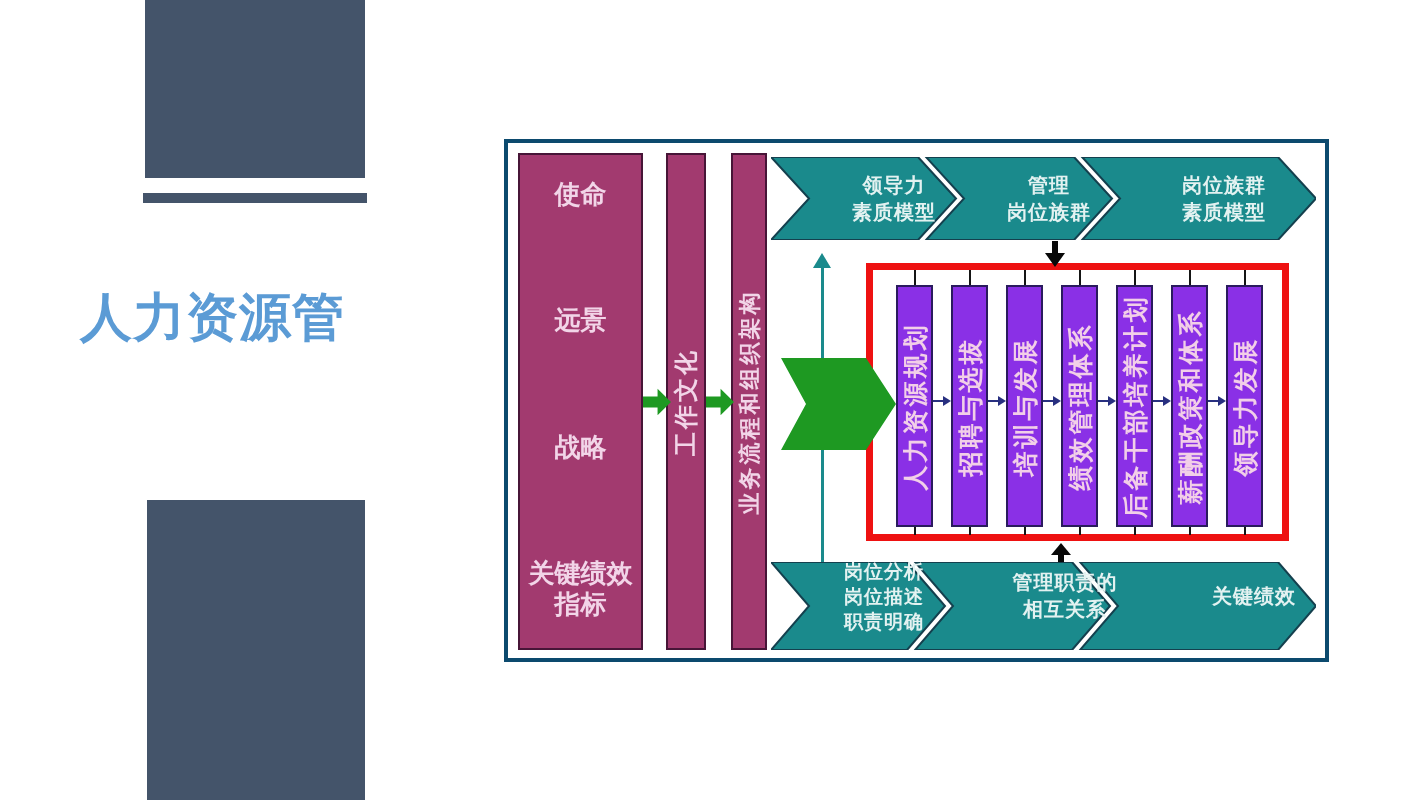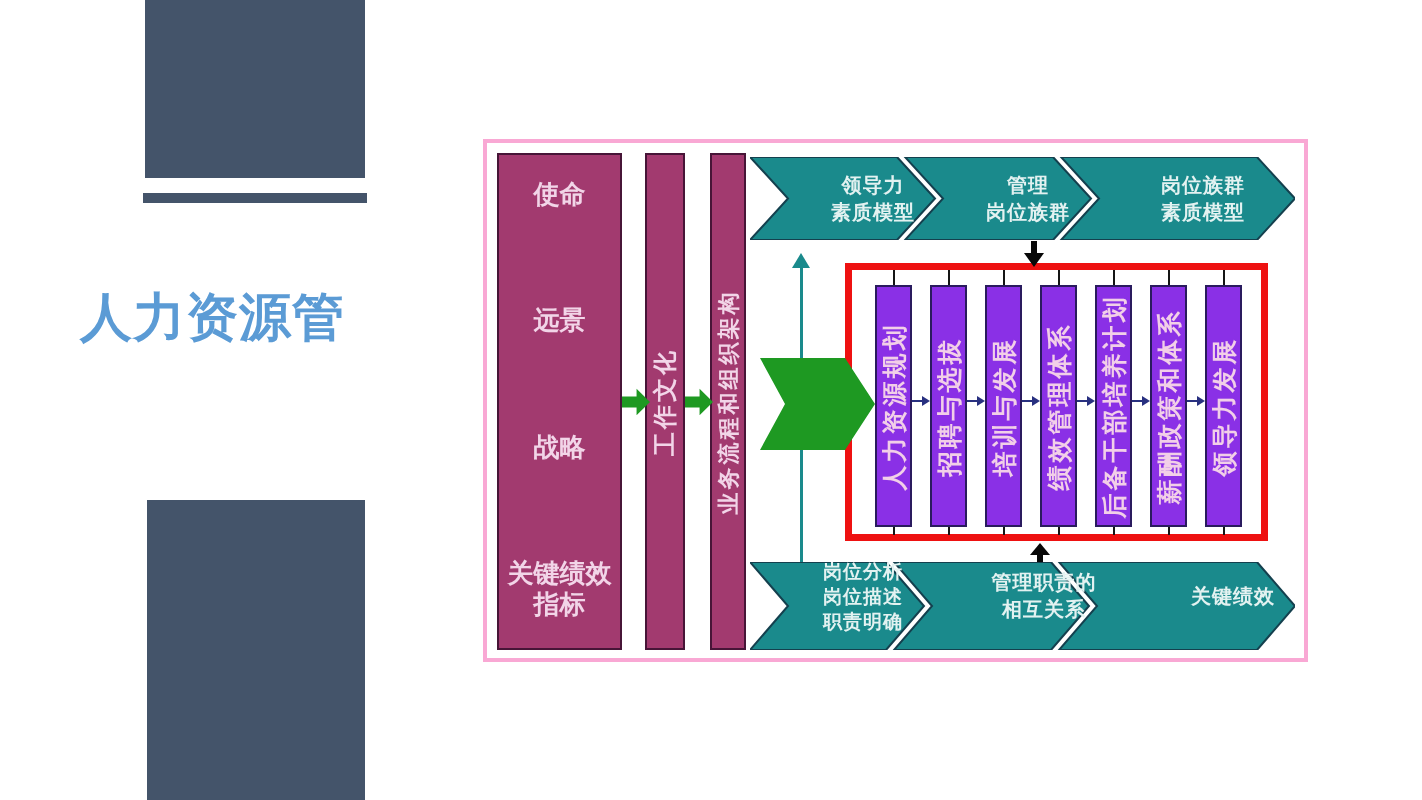--- a/index.html
+++ b/index.html
@@ -16,22 +16,22 @@
   .deco-rect-bottom { left:147px; top:500px; width:218px; height:300px; background:#44546A; }
 
   .slide-title {
     left:80px; top:288px; width:350px; 
     color:#5B9BD5; font-size:52px; font-weight:bold; line-height:59px;
     letter-spacing:1px; font-family:"Liberation Sans","DejaVu Sans",sans-serif;
   }
 
   
   .panel {
-    left:483px; top:139px; width:825px; height:523px;
-    background:#ffffff; border:4px solid #f9a8d4; box-sizing:border-box;
+    left:504px; top:139px; width:825px; height:523px;
+    background:#ffffff; border:4px solid #0c4a6e; box-sizing:border-box;
   }
   .panel * { box-sizing:border-box; }
 
   
   .mcol { position:absolute; background:#A23A6F; border:2px solid #471537; top:10px; height:497px; }
   .col-foundation { left:10px;  width:125px; display:flex; flex-direction:column;
                     justify-content:space-between; padding:24px 2px 28px 2px; }
   .col-culture    { left:158px; width:40px; display:flex; align-items:center; justify-content:center; }
   .col-process    { left:223px; width:36px; display:flex; align-items:center; justify-content:center; }
 

